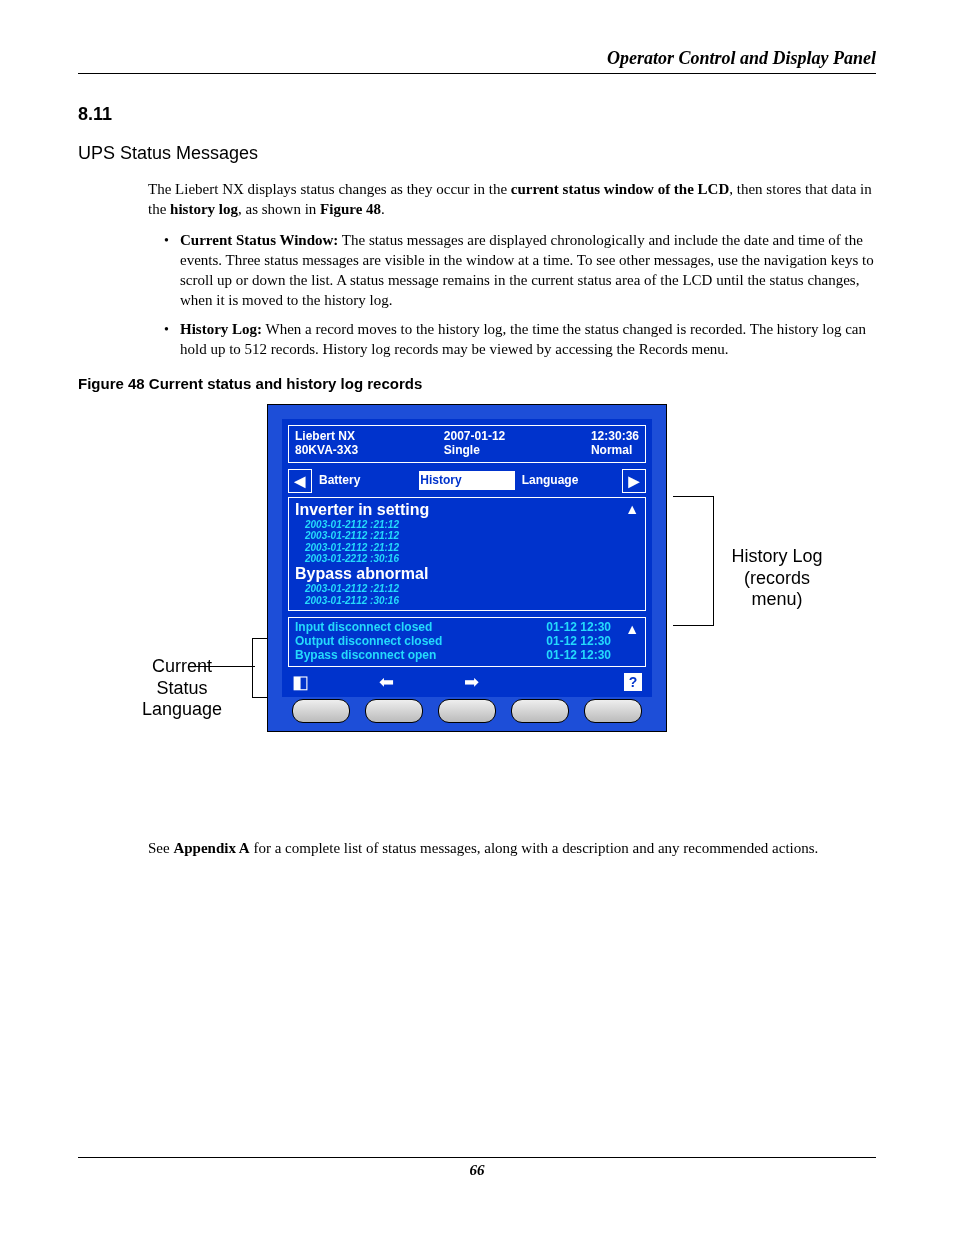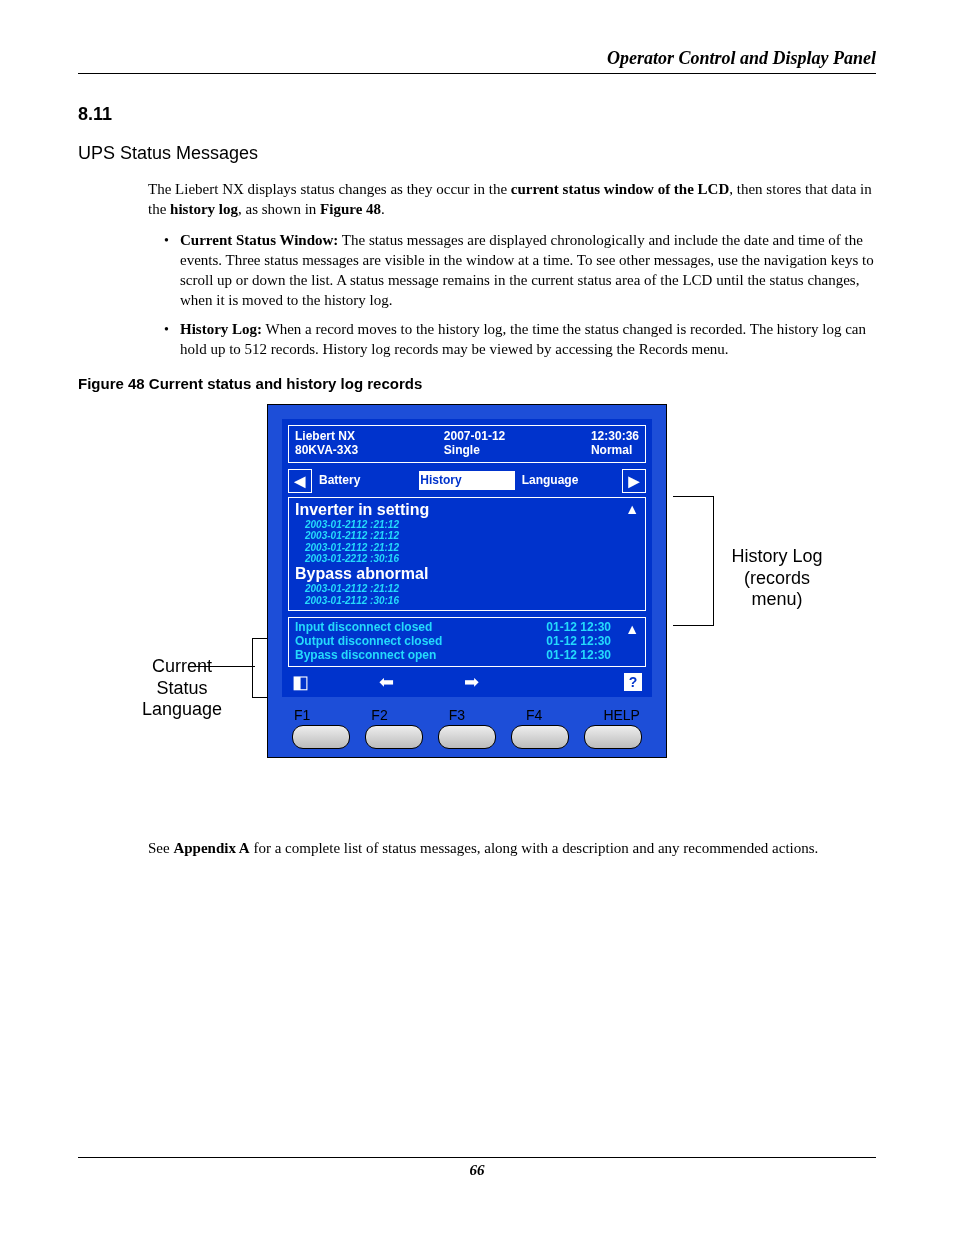--- a/index.html
+++ b/index.html
@@ -286,27 +286,20 @@
 
         <div class="icon-row">
           <span>◧</span>
           <span>⬅</span>
           <span>➡</span>
           <span>&nbsp;</span>
           <span class="nav-arrow inv" style="border:none;width:18px;height:18px;font-size:14px;">?</span>
         </div>
       </div>
 
-      <div class="btn-labels">
-        <span>F1</span>
-        <span>F2</span>
-        <span>F3</span>
-        <span>F4</span>
-        <span>HELP</span>
-      </div>
       <div class="btn-row">
         <div class="hw-btn"></div>
         <div class="hw-btn"></div>
         <div class="hw-btn"></div>
         <div class="hw-btn"></div>
         <div class="hw-btn"></div>
       </div>
     </div>
   </div>
 

